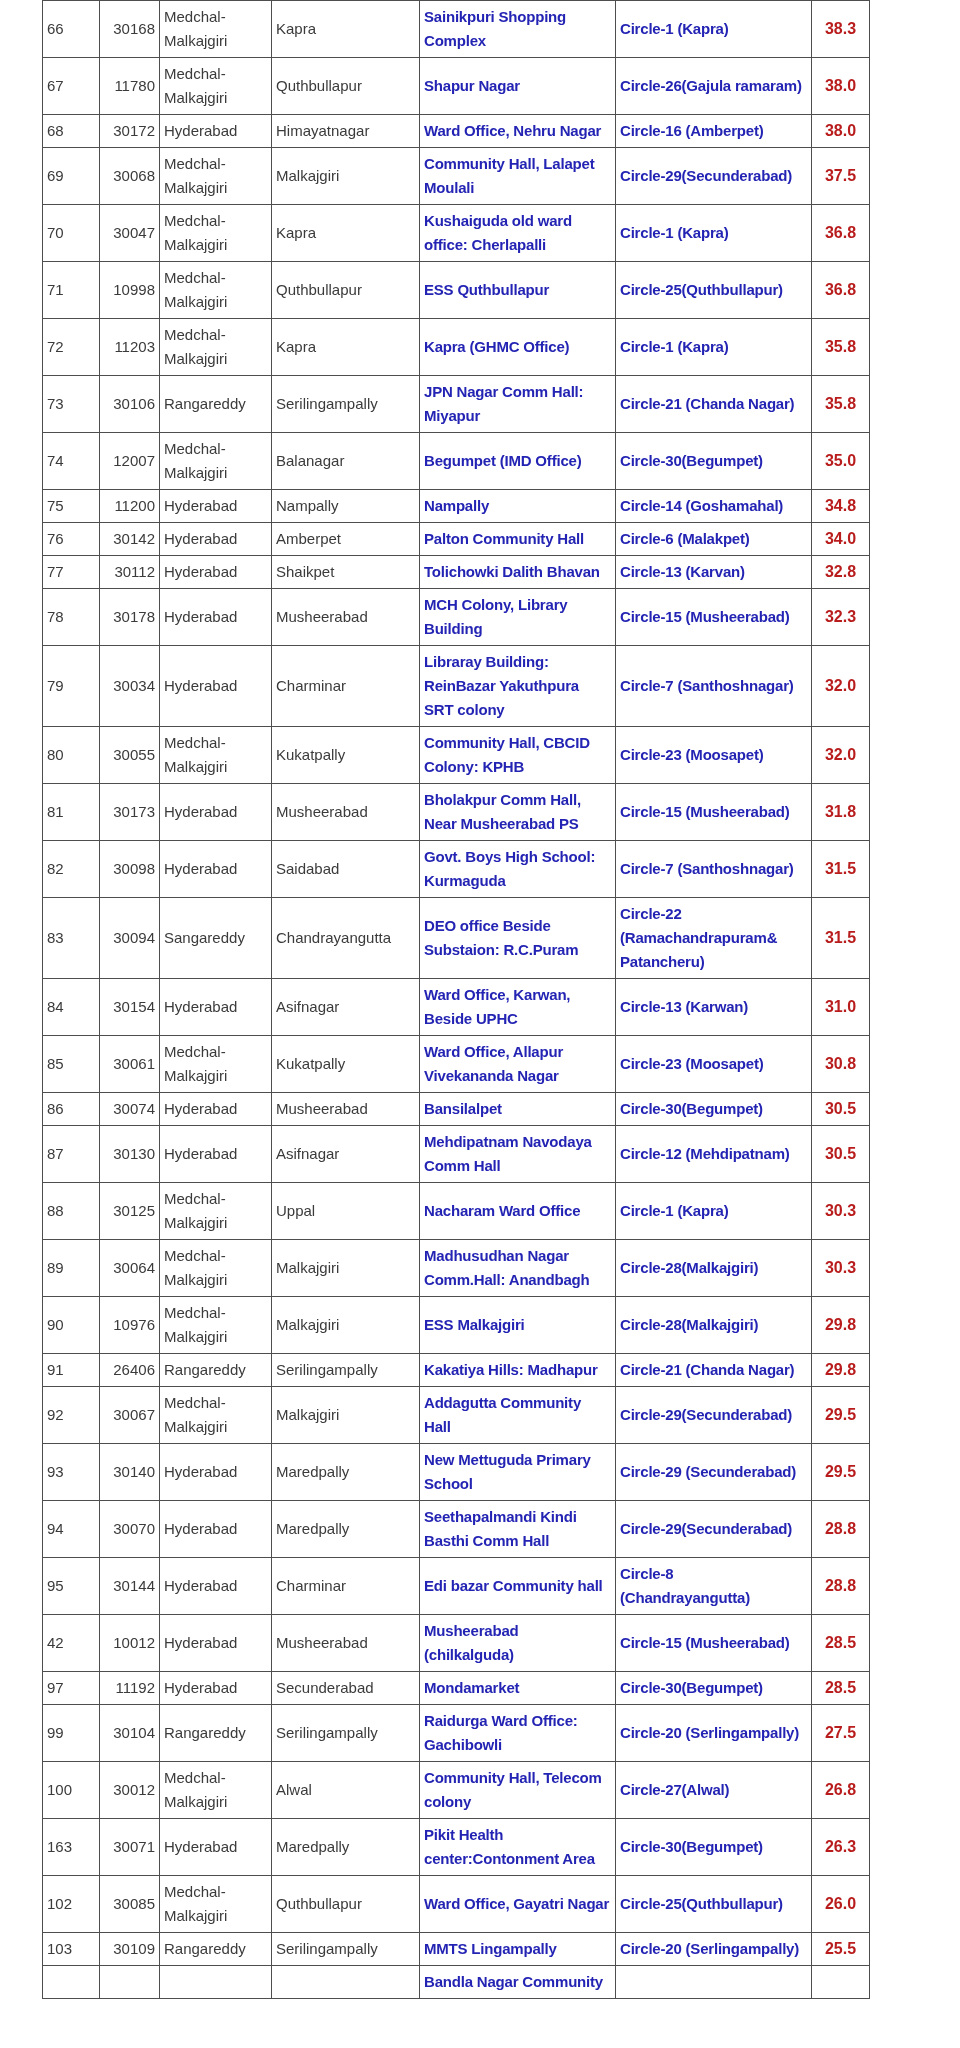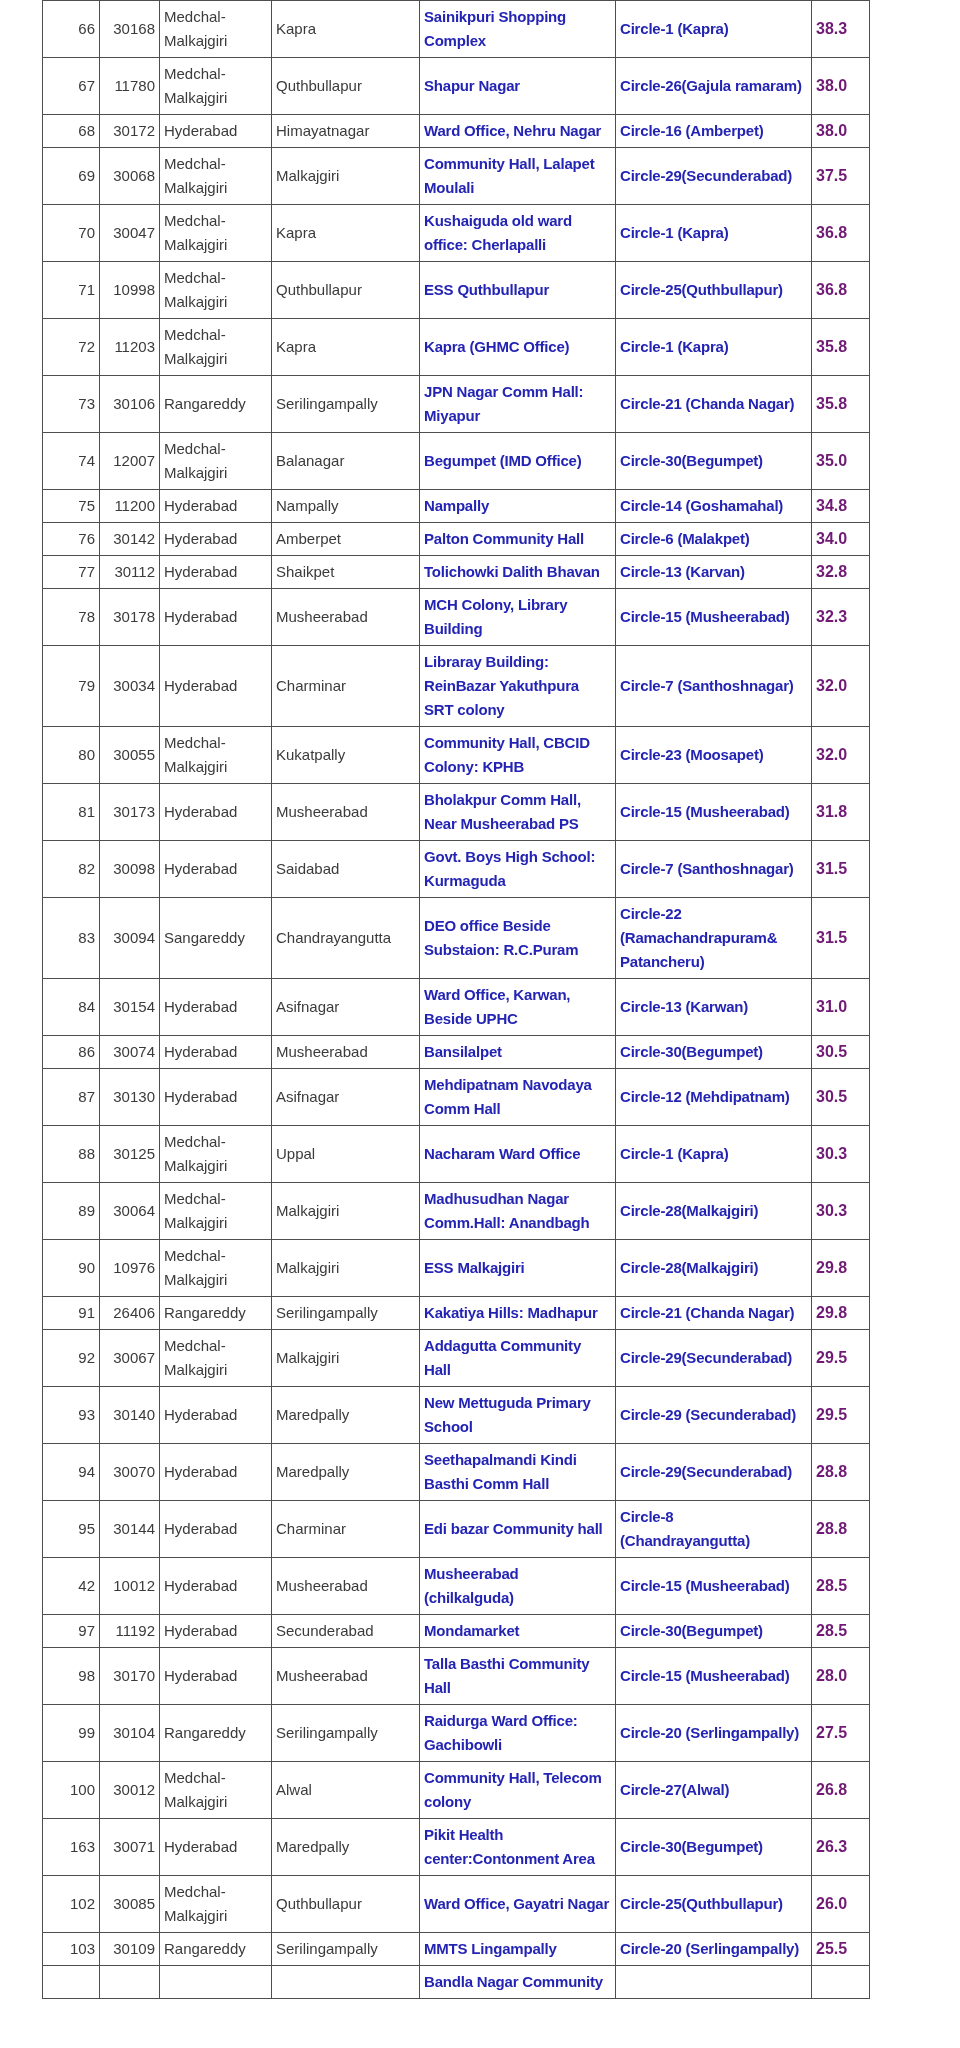--- a/index.html
+++ b/index.html
@@ -21,32 +21,32 @@
   }
   td {
     border: 1.6px solid #4e4e4e;
     vertical-align: middle;
     padding: 4px 4px;
     line-height: 24px;
     font-size: 15px;
     color: #3b3b3b;
     overflow: hidden;
   }
-  td.col-num   { text-align: right; }
+  td.col-num   { text-align: left; }
   td.col-id    { text-align: right; padding-left: 3px; }
   td.col-district, td.col-mandal { text-align: left; }
   td.col-venue, td.col-circle {
     color: #2424b4;
     font-weight: bold;
     letter-spacing: -0.2px;
   }
   td.col-value {
-    color: #701a75;
+    color: #b91c1c;
     font-weight: bold;
-    text-align: left;
+    text-align: center;
     font-size: 16px;
   }
 </style>
 </head>
 <body>
 
 <table class="results">
   <colgroup>
     <col style="width:57px">
     <col style="width:60px">
@@ -222,20 +222,29 @@
       <tr>
         <td class="col-num">84</td>
         <td class="col-id">30154</td>
         <td class="col-district">Hyderabad</td>
         <td class="col-mandal">Asifnagar</td>
         <td class="col-venue">Ward Office, Karwan, Beside UPHC</td>
         <td class="col-circle">Circle-13 (Karwan)</td>
         <td class="col-value">31.0</td>
       </tr>
       <tr>
+        <td class="col-num">85</td>
+        <td class="col-id">30061</td>
+        <td class="col-district">Medchal-Malkajgiri</td>
+        <td class="col-mandal">Kukatpally</td>
+        <td class="col-venue">Ward Office, Allapur Vivekananda Nagar</td>
+        <td class="col-circle">Circle-23 (Moosapet)</td>
+        <td class="col-value">30.8</td>
+      </tr>
+      <tr>
         <td class="col-num">86</td>
         <td class="col-id">30074</td>
         <td class="col-district">Hyderabad</td>
         <td class="col-mandal">Musheerabad</td>
         <td class="col-venue">Bansilalpet</td>
         <td class="col-circle">Circle-30(Begumpet)</td>
         <td class="col-value">30.5</td>
       </tr>
       <tr>
         <td class="col-num">87</td>
@@ -330,29 +339,20 @@
       <tr>
         <td class="col-num">97</td>
         <td class="col-id">11192</td>
         <td class="col-district">Hyderabad</td>
         <td class="col-mandal">Secunderabad</td>
         <td class="col-venue">Mondamarket</td>
         <td class="col-circle">Circle-30(Begumpet)</td>
         <td class="col-value">28.5</td>
       </tr>
       <tr>
-        <td class="col-num">98</td>
-        <td class="col-id">30170</td>
-        <td class="col-district">Hyderabad</td>
-        <td class="col-mandal">Musheerabad</td>
-        <td class="col-venue">Talla Basthi Community Hall</td>
-        <td class="col-circle">Circle-15 (Musheerabad)</td>
-        <td class="col-value">28.0</td>
-      </tr>
-      <tr>
         <td class="col-num">99</td>
         <td class="col-id">30104</td>
         <td class="col-district">Rangareddy</td>
         <td class="col-mandal">Serilingampally</td>
         <td class="col-venue">Raidurga Ward Office: Gachibowli</td>
         <td class="col-circle">Circle-20 (Serlingampally)</td>
         <td class="col-value">27.5</td>
       </tr>
       <tr>
         <td class="col-num">100</td>

